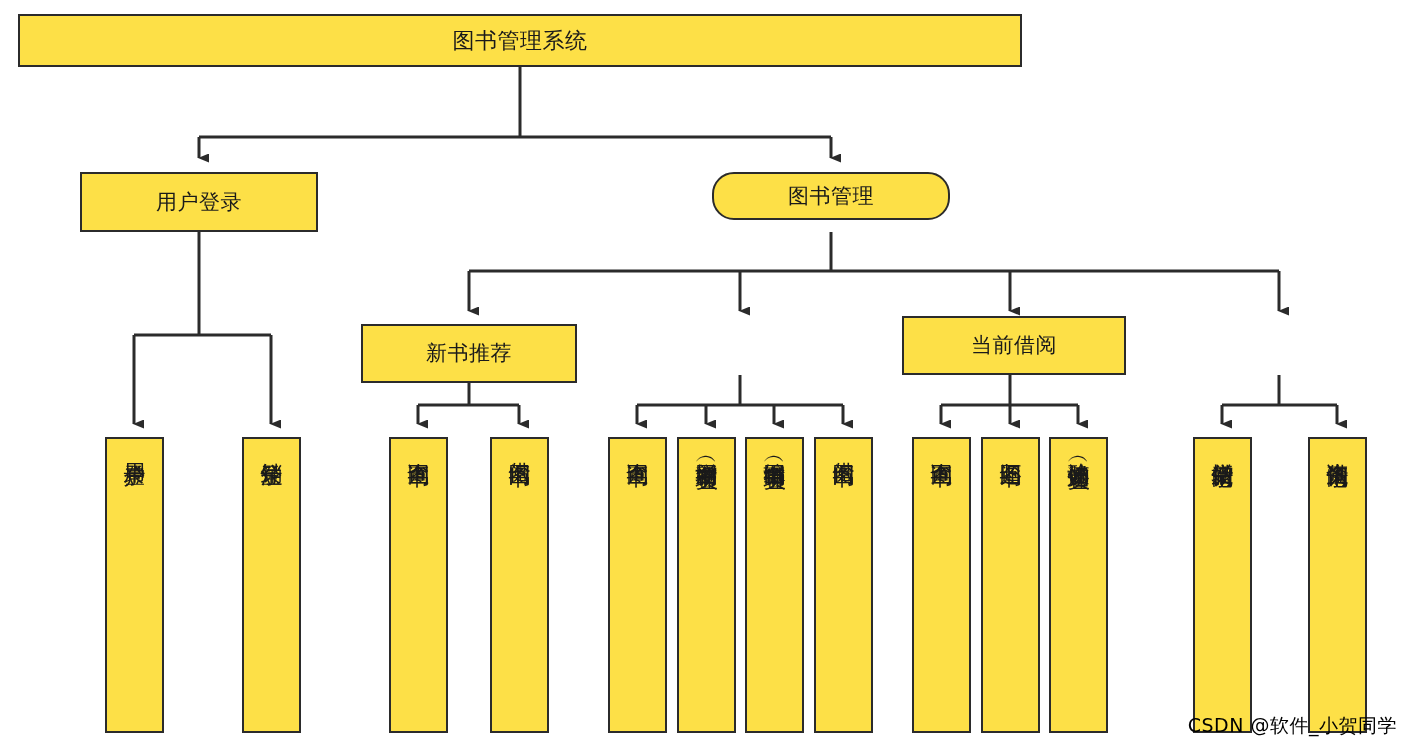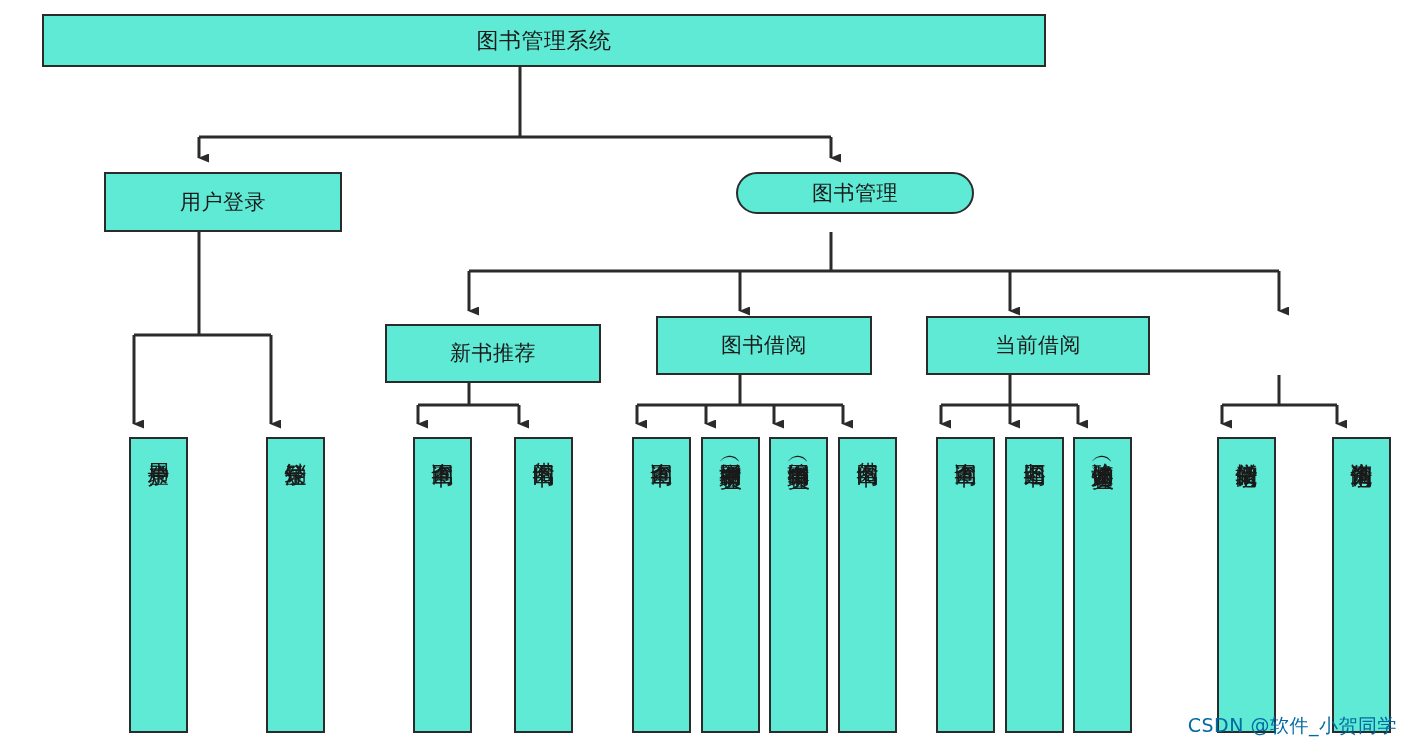--- a/index.html
+++ b/index.html
@@ -22,27 +22,26 @@
     position: absolute;
     left: 0;
     top: 0;
     width: 1405px;
     height: 747px;
   }
   .node {
     position: absolute;
     box-sizing: border-box;
     border: 2px solid #2b2b2b;
-    background: #5eead4;
+    background: #fde047;
     display: flex;
     align-items: center;
     justify-content: center;
     color: #1a1a1a;
     z-index: 2;
-    margin-left: 24px;
   }
   .node-label {
     display: block;
     text-align: center;
     white-space: nowrap;
     line-height: 1.0;
   }
   
   .node.horiz .node-label {
     font-size: 21px;
@@ -63,21 +62,21 @@
     font-size: 22px;
     line-height: 1.08;
     letter-spacing: 1px;
     white-space: nowrap;
   }
   #watermark {
     position: absolute;
     right: 8px;
     bottom: 8px;
     font-size: 19px;
-    color: #0369a1;
+    color: #000000;
     letter-spacing: 0.5px;
     z-index: 3;
     user-select: none;
     white-space: nowrap;
   }
 </style>
 </head>
 <body>
 
 <div id="diagram-root">
@@ -132,30 +131,27 @@
     </g>
   </svg>
 
   <div class="node horiz root" style="left:18px; top:14px; width:1004px; height:53px;">
     <span class="node-label">图书管理系统</span>
   </div>
 
   <div class="node horiz" style="left:80px; top:172px; width:238px; height:60px;">
     <span class="node-label">用户登录</span>
   </div>
-  <div class="node horiz" style="left:712px; top:172px; width:238px; height:42px;border-radius:22px;">
+  <div class="node horiz" style="left:712px; top:172px; width:238px; height:48px;border-radius:22px;">
     <span class="node-label">图书管理</span>
   </div>
 
   <div class="node horiz" style="left:361px; top:324px; width:216px; height:59px;">
     <span class="node-label">新书推荐</span>
   </div>
-  <div class="node horiz" style="left:632px; top:316px; width:216px; height:59px;">
-    <span class="node-label">图书借阅</span>
-  </div>
   <div class="node horiz" style="left:902px; top:316px; width:224px; height:59px;">
     <span class="node-label">当前借阅</span>
   </div>
 
   <div class="node vert" style="left:105px; top:437px; width:59px; height:296px;">
     <span class="node-label">用户登录</span>
   </div>
   <div class="node vert" style="left:242px; top:437px; width:59px; height:296px;">
     <span class="node-label">注销登录</span>
   </div>

